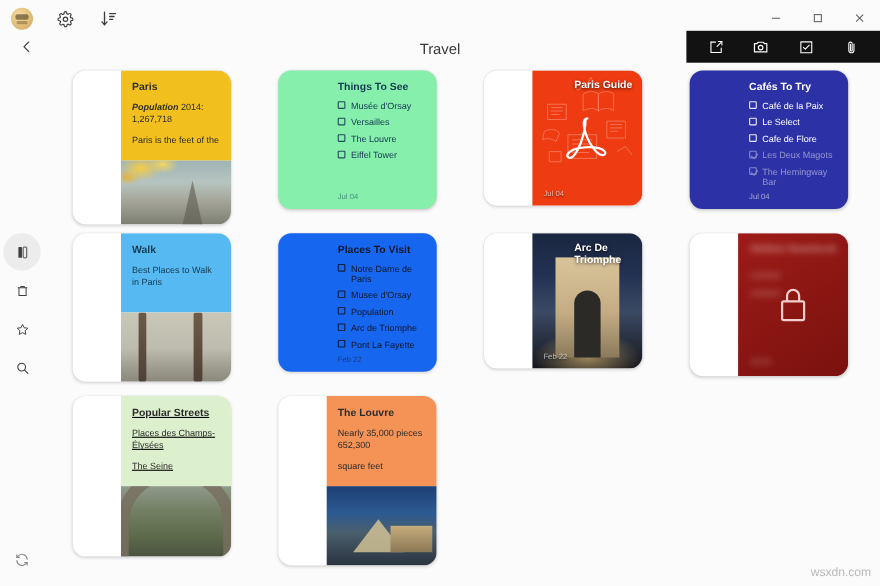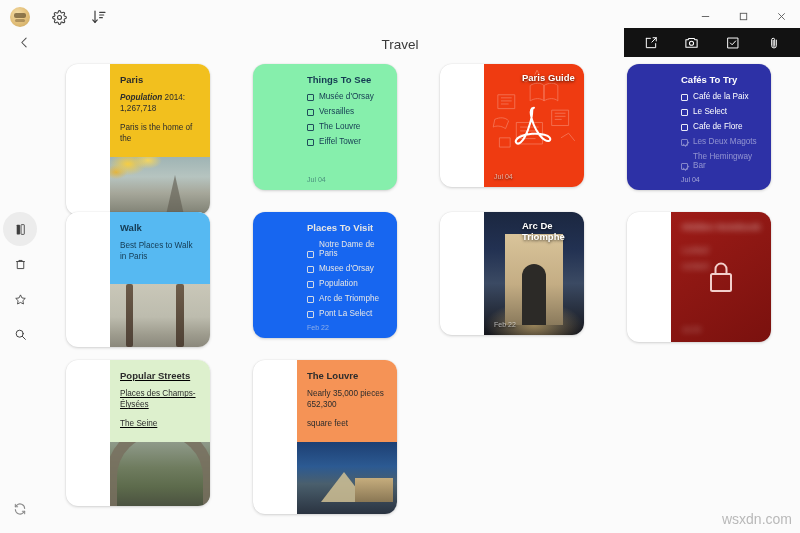--- a/index.html
+++ b/index.html
@@ -95,21 +95,21 @@
     box-shadow: 0 1px 3px rgba(0,0,0,0.16), 0 0 0 0.5px rgba(0,0,0,0.04);
     background: #fff;
     padding-left: 44px;
   }
   .card-body { padding: 10px 10px 6px 10px; position: relative; }
   .card-title { font-size: 9.5px; font-weight: bold; margin-bottom: 7px; line-height: 1.2; }
   .card-line { font-size: 8.2px; line-height: 1.35; margin-bottom: 7px; }
   .card-line b { font-weight: bold; font-style: italic; }
   .card-date { font-size: 7px; opacity: .55; }
 
-  .check-row { display: flex; align-items: flex-end; gap: 5px; margin-bottom: 6px; font-size: 8.2px; }
+  .check-row { display: flex; align-items: flex-start; gap: 5px; margin-bottom: 6px; font-size: 8.2px; }
   .cbox {
     width: 7px; height: 7px; border: 1px solid currentColor; border-radius: 1px;
     flex: none; position: relative; opacity: .9;
   }
   .check-row.done { opacity: .46; }
   .check-row.done .cbox::after {
     content: ""; position: absolute; left: 1.5px; top: 0px; width: 2.5px; height: 5px;
     border-right: 1px solid currentColor; border-bottom: 1px solid currentColor;
     transform: rotate(40deg);
   }
@@ -217,21 +217,21 @@
   .ov-title {
     position: absolute; left: 10px; top: 8px; font-size: 9.5px; font-weight: bold;
     color: #fff; text-shadow: 0 1px 3px rgba(0,0,0,.75); z-index: 2; margin-left: 28px;
   }
   .ov-date {
     position: absolute; left: 10px; bottom: 7px; font-size: 7px;
     color: rgba(255,255,255,.62); text-shadow: 0 1px 2px rgba(0,0,0,.6); z-index: 2;
   }
 
   .watermark {
-    position: absolute; right: 8px; bottom: 6px; font-size: 14px; color: #b9b9b9;
+    position: absolute; right: 8px; bottom: 6px; font-size: 11px; color: #b9b9b9;
   }
 </style>
 </head>
 <body>
 
 <div id="app">
 
   <div class="titlebar">
 
     <div class="topicons">
@@ -346,21 +346,21 @@
   </div>
 
   <div class="grid">
 
     <div class="card" style="left:8px; top:0;">
       <div class="card-body" style="background:#f2c01e; color:#2c2c2c;">
         <div class="card-title">Paris</div>
         <div class="card-line">
           <b>Population</b><span> 2014: 1,267,718</span>
         </div>
-        <div class="card-line">Paris is the home of the</div>
+        <div class="card-line">Paris is the feet of the</div>
       </div>
       <div class="photo ph-eiffel"></div>
     </div>
 
     <div class="card" style="left:195px; top:0; height:126px; background:#86efac;">
       <div class="card-body" style="color:#143a52; height:126px;">
         <div class="card-title">Things To See</div>
         <div class="check-row">
             <span class="cbox"></span>
             <span>Musée d'Orsay</span>
@@ -435,41 +435,41 @@
           </div>
         <div class="check-row done">
             <span class="cbox"></span>
             <span>The Hemingway Bar</span>
           </div>
         <div class="card-date" style="position:absolute; left:10px; bottom:7px;">Jul 04</div>
       </div>
     </div>
 
     <div class="card" style="left:195px; top:148px; height:126px; background:#1766f0;">
-      <div class="card-body" style="color:#e5e5e5; height:126px;">
+      <div class="card-body" style="color:#0f172a; height:126px;">
         <div class="card-title">Places To Visit</div>
         <div class="check-row">
             <span class="cbox"></span>
             <span>Notre Dame de Paris</span>
           </div>
         <div class="check-row">
             <span class="cbox"></span>
             <span>Musee d'Orsay</span>
           </div>
         <div class="check-row">
             <span class="cbox"></span>
             <span>Population</span>
           </div>
         <div class="check-row">
             <span class="cbox"></span>
             <span>Arc de Triomphe</span>
           </div>
         <div class="check-row">
             <span class="cbox"></span>
-            <span>Pont La Select</span>
+            <span>Pont La Fayette</span>
           </div>
         <div class="card-date" style="position:absolute; left:10px; bottom:7px;">Feb 22</div>
       </div>
     </div>
 
     <div class="card" style="left:382px; top:148px;">
       <div class="photo ph-arc">
         <div class="ov-title">Arc De Triomphe</div>
         <div class="ov-date">Feb 22</div>
       </div>

